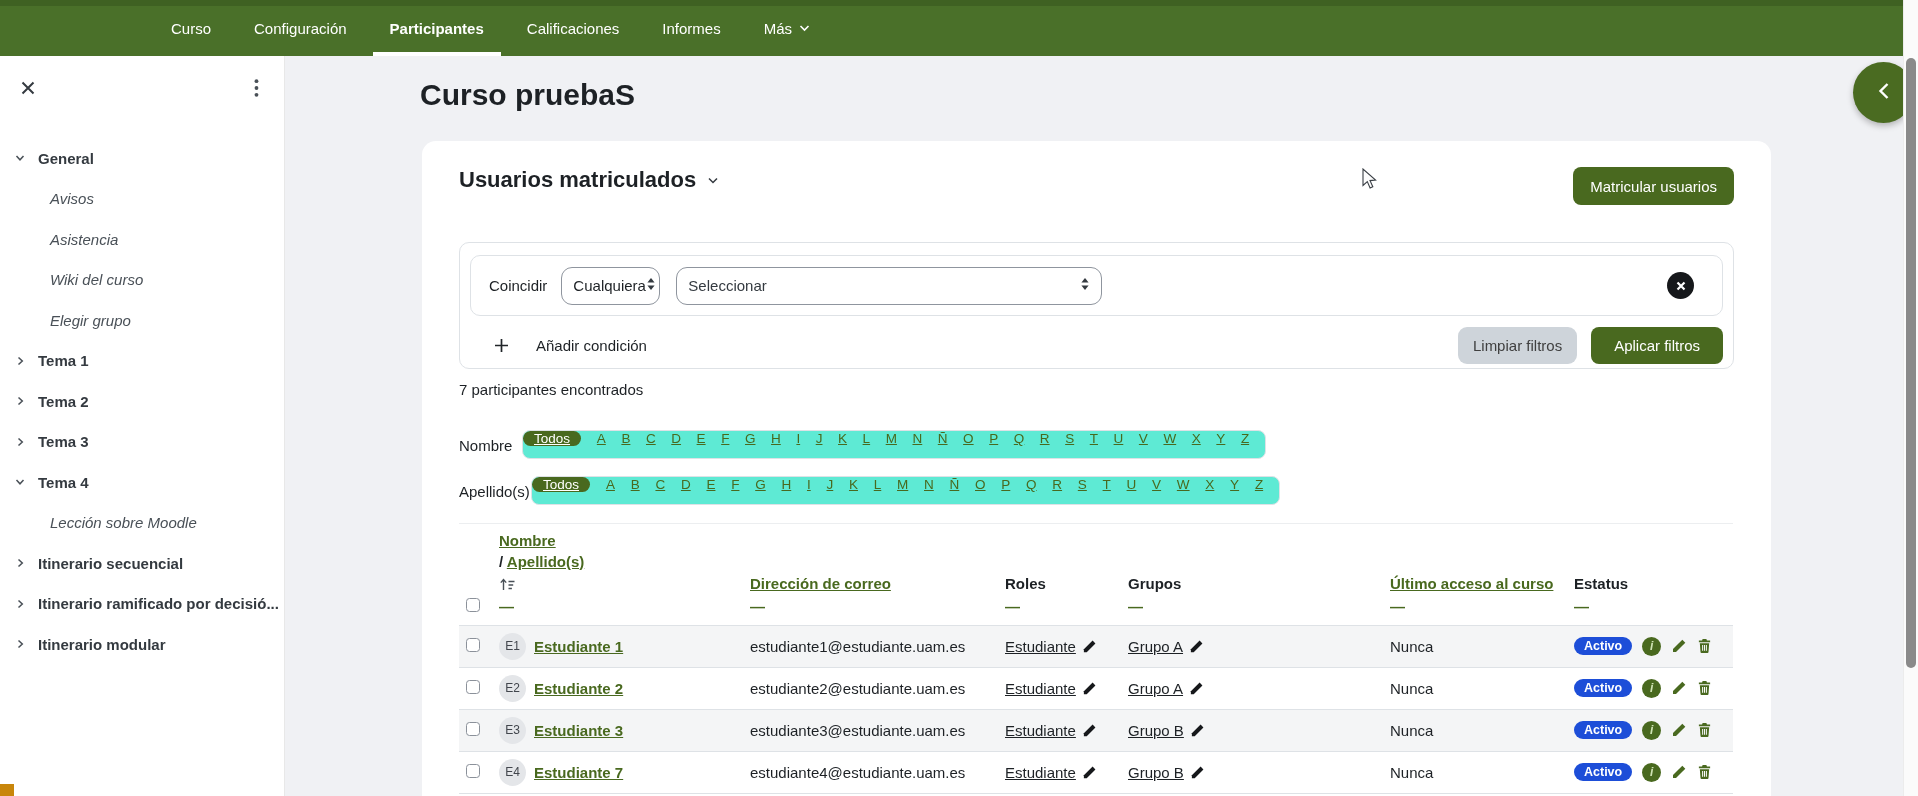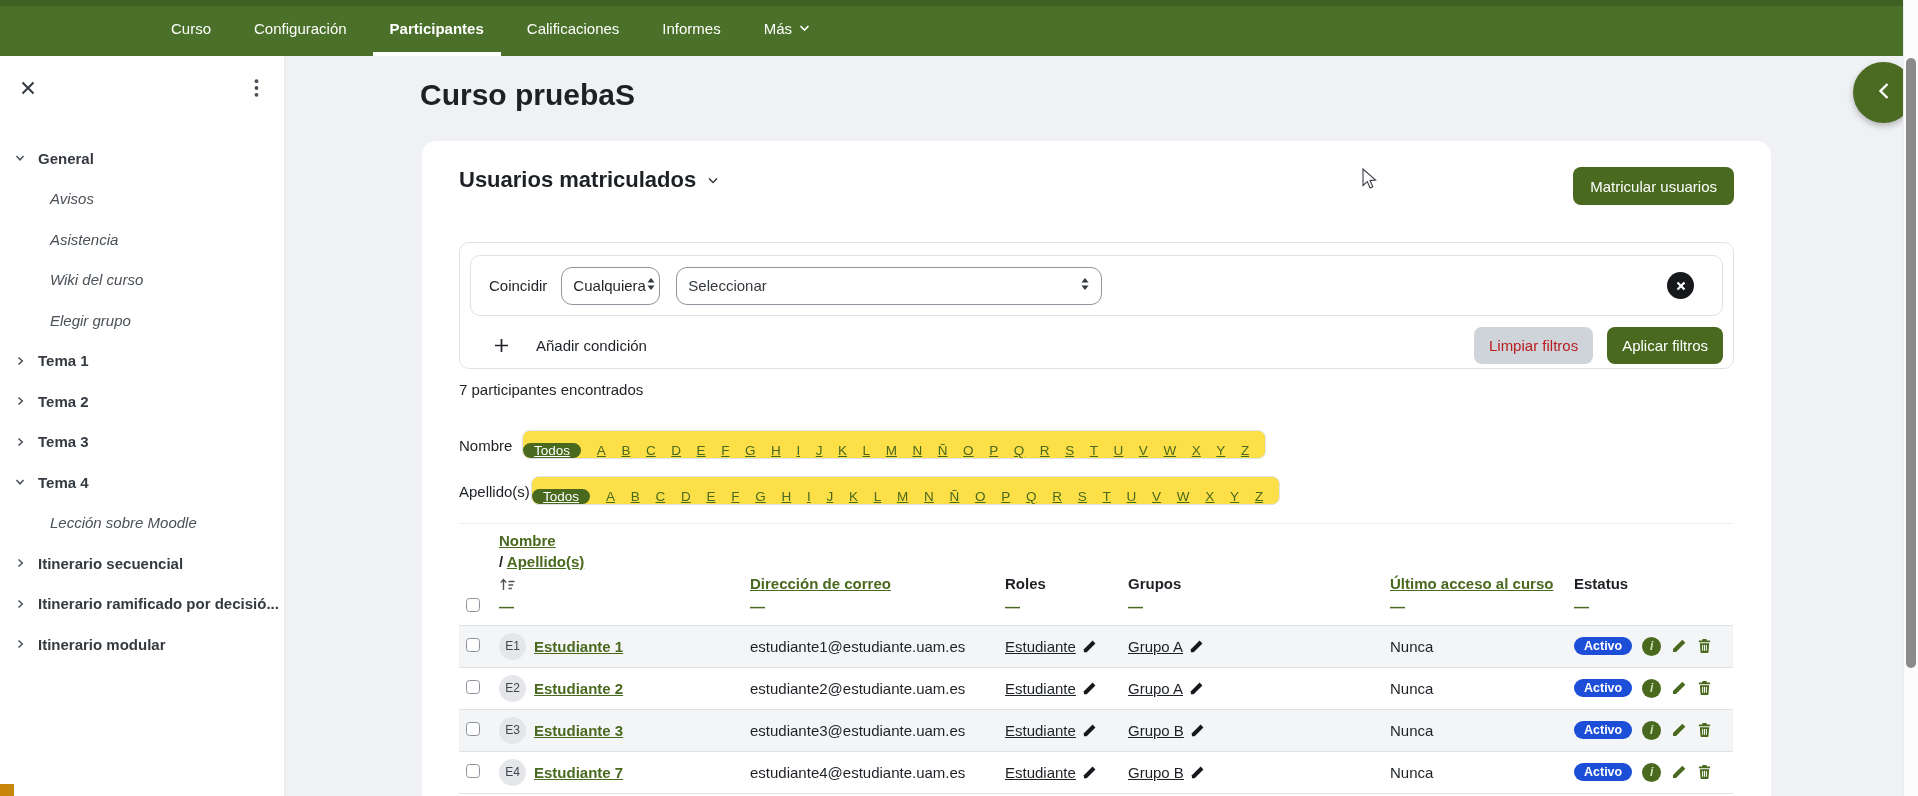--- a/index.html
+++ b/index.html
@@ -29,45 +29,45 @@
 
   
   .main-bg { position:absolute; left:285px; top:56px; width:1618px; height:740px; background:#f0f1f4; }
   .course-title { position:absolute; left:420px; top:78px; font-size:30px; font-weight:bold; color:#1d2125; }
   .card { position:absolute; left:422px; top:141px; width:1349px; height:680px; background:#fff; border-radius:14px 14px 0 0; }
 
   .card-h2 { position:absolute; left:37px; top:26px; display:flex; align-items:center; font-size:22px; font-weight:bold; color:#1d2125; cursor:pointer; }
   .card-h2 .h2-caret { margin-left:11px; display:inline-flex; }
   .btn { display:inline-flex; align-items:center; justify-content:center; border:none; border-radius:8px; font-family:"Liberation Sans",sans-serif; font-size:15px; cursor:pointer; }
   .btn-green { background:#49691f; color:#fff; }
-  .btn-gray { background:#ced4da; color:#b91c1c; }
+  .btn-gray { background:#ced4da; color:#404040;border-radius:9px; }
   .enrol-btn { position:absolute; right:37px; top:26px; height:38px; padding:0 17px; }
 
   
   .filterbox { position:absolute; left:37px; top:101px; width:1275px; height:127px; border:1px solid #dee2e6; border-radius:10px; }
   .filter-row { position:absolute; left:10px; right:10px; top:12px; height:61px; border:1px solid #dee2e6; border-radius:10px; display:flex; align-items:center; padding:4px 18px; }
   .filter-label { font-size:15px; }
   .pseudo-select { display:flex; align-items:center; justify-content:space-between; height:38px; border:1px solid #8f959e; border-radius:11px; padding:0 11px; font-size:15px; background:#fff; cursor:pointer; }
   .sel-match { width:99px; margin-left:14px; }
   .sel-cond { width:426px; margin-left:16px; color:#343a40; }
   .filter-remove { margin-left:auto; margin-right:10px; width:27px; height:27px; border-radius:50%; background:#16181b; display:flex; align-items:center; justify-content:center; cursor:pointer; border:none; }
   .filter-actions { position:absolute; left:10px; right:10px; top:84px; height:37px; display:flex; align-items:center; }
   .add-condition { display:flex; align-items:center; margin-left:24px; cursor:pointer; }
   .add-condition .plus { display:inline-flex; }
   .add-condition .acc-label { margin-left:27px; font-size:15px; color:#1d2125; }
   .clear-btn { margin-left:auto; height:37px; padding:0 15px; }
-  .apply-btn { margin-left:14px; height:37px; padding:0 15px; }
+  .apply-btn { margin-left:14px; height:37px; padding:0 23px; }
 
   .count-text { position:absolute; left:37px; top:240px; font-size:15px; }
 
   
   .initials-label { position:absolute; font-size:15px; color:#1d2125; }
   .label-nombre { left:37px; top:296px; }
   .label-apellidos { left:37px; top:342px; }
-  .letterbar { position:absolute; height:29px; border:1px solid #dee2e6; border-radius:8px; background:#fde047; display:flex; align-items:flex-end; overflow:hidden; }
+  .letterbar { position:absolute; height:29px; border:1px solid #dee2e6; border-radius:8px; background:#5eead4; display:flex; align-items:flex-start; overflow:hidden; }
   .bar-nombre { left:100px; top:289px; width:744px; }
   .bar-apellidos { left:109px; top:335px; width:749px; }
   .todos-box { background:#49691f; color:#fff; font-size:13.5px; display:flex; align-items:center; padding:0 11px; text-decoration:underline; border-radius:8px; cursor:pointer; flex:none; }
   .letters { flex:1; display:flex; align-items:center; justify-content:space-around; padding:0 8px; }
   .letters a { color:#49691f; font-size:13.5px; text-decoration:underline; cursor:pointer; }
 
   
   .ptable { position:absolute; left:37px; top:382px; width:1274px; border-collapse:collapse; table-layout:fixed; font-size:15px; }
   .ptable col.c1{width:40px} .ptable col.c2{width:251px} .ptable col.c3{width:255px}
   .ptable col.c4{width:123px} .ptable col.c5{width:262px} .ptable col.c6{width:184px} .ptable col.c7{width:159px}

